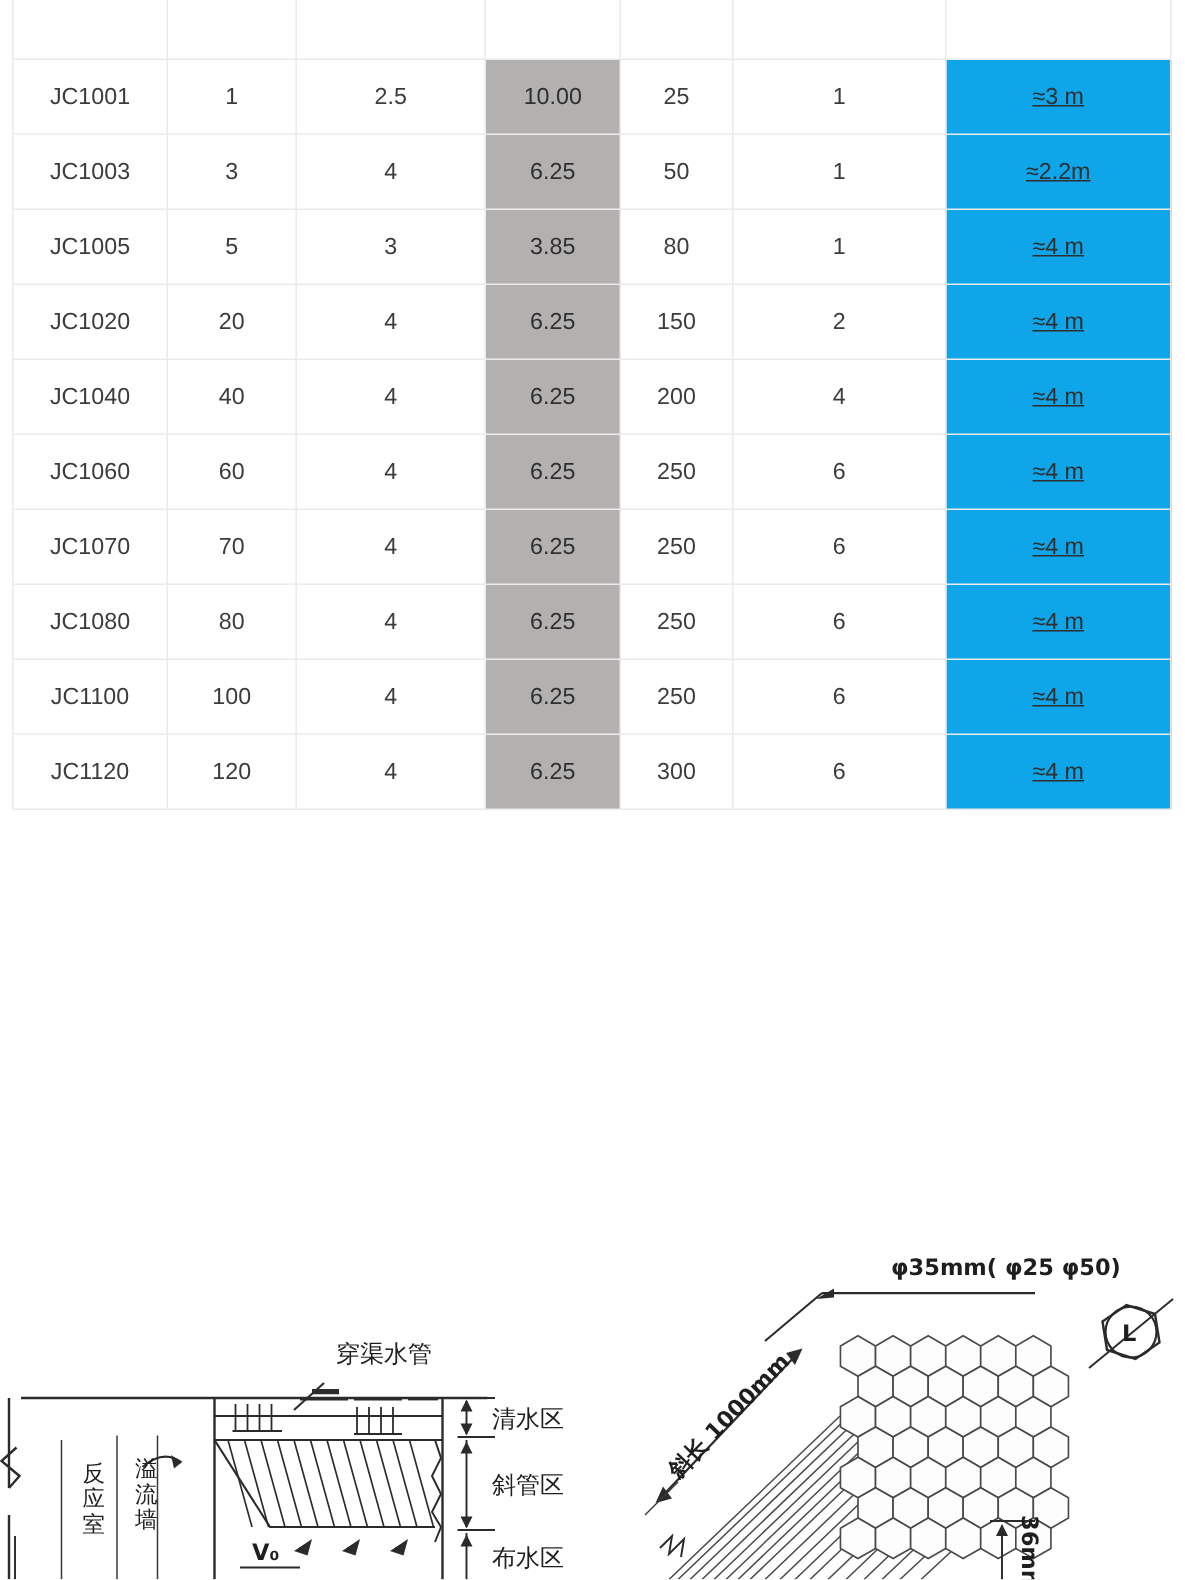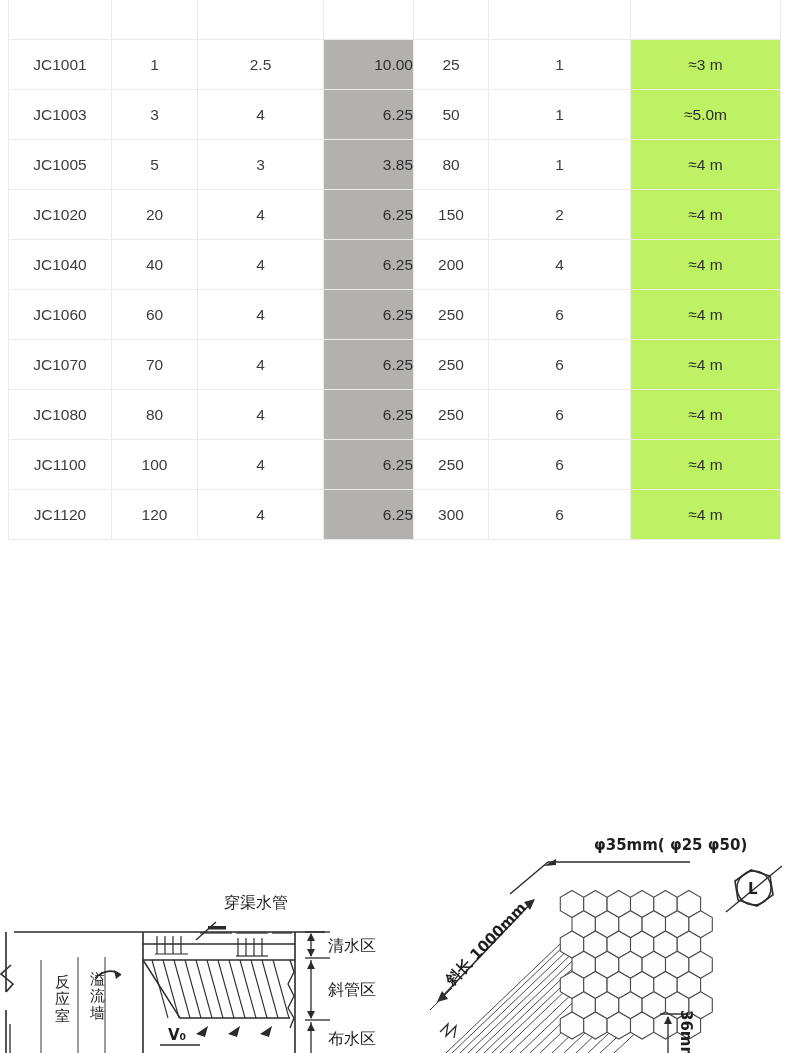--- a/index.html
+++ b/index.html
@@ -35,22 +35,22 @@
   .spec-table thead th{
     height:96px;
     line-height:1.45;
     font-size:15.5px;
     border-bottom:1px solid #eceaea;
   }
   .hdr-red{color:#fd5a5a;}
   .hdr-blue{color:#3b3bf0;}
   .hdr-dark{color:#3c3c3c;}
 
-  td.shaded{background:#b3b0b0;color:#2f2f2f;text-align:right;}
-  td.shaded2{background:#bef264;color:#2f2f2f;}
+  td.shaded{background:#b3b0b0;color:#2f2f2f;}
+  td.shaded2{background:#0ea5e9;color:#2f2f2f;text-decoration:underline;}
   thead th.shaded,thead th.shaded2{background:transparent;}
   tr.tall td{height:74px;}
 
   .tail-row td{height:22px;border:none;border-top:1px solid #efefef;}
 
   
   .diagrams{
     position:absolute;left:0;top:832px;width:790px;height:221px;
     background:#fff;overflow:hidden;
   }
@@ -107,21 +107,21 @@
           <td>1</td>
           <td class="shaded2">≈3 m</td>
         </tr>
         <tr>
           <td>JC1003</td>
           <td>3</td>
           <td>4</td>
           <td class="shaded">6.25</td>
           <td>50</td>
           <td>1</td>
-          <td class="shaded2">≈5.0m</td>
+          <td class="shaded2">≈2.2m</td>
         </tr>
         <tr>
           <td>JC1005</td>
           <td>5</td>
           <td>3</td>
           <td class="shaded">3.85</td>
           <td>80</td>
           <td>1</td>
           <td class="shaded2">≈4 m</td>
         </tr>

